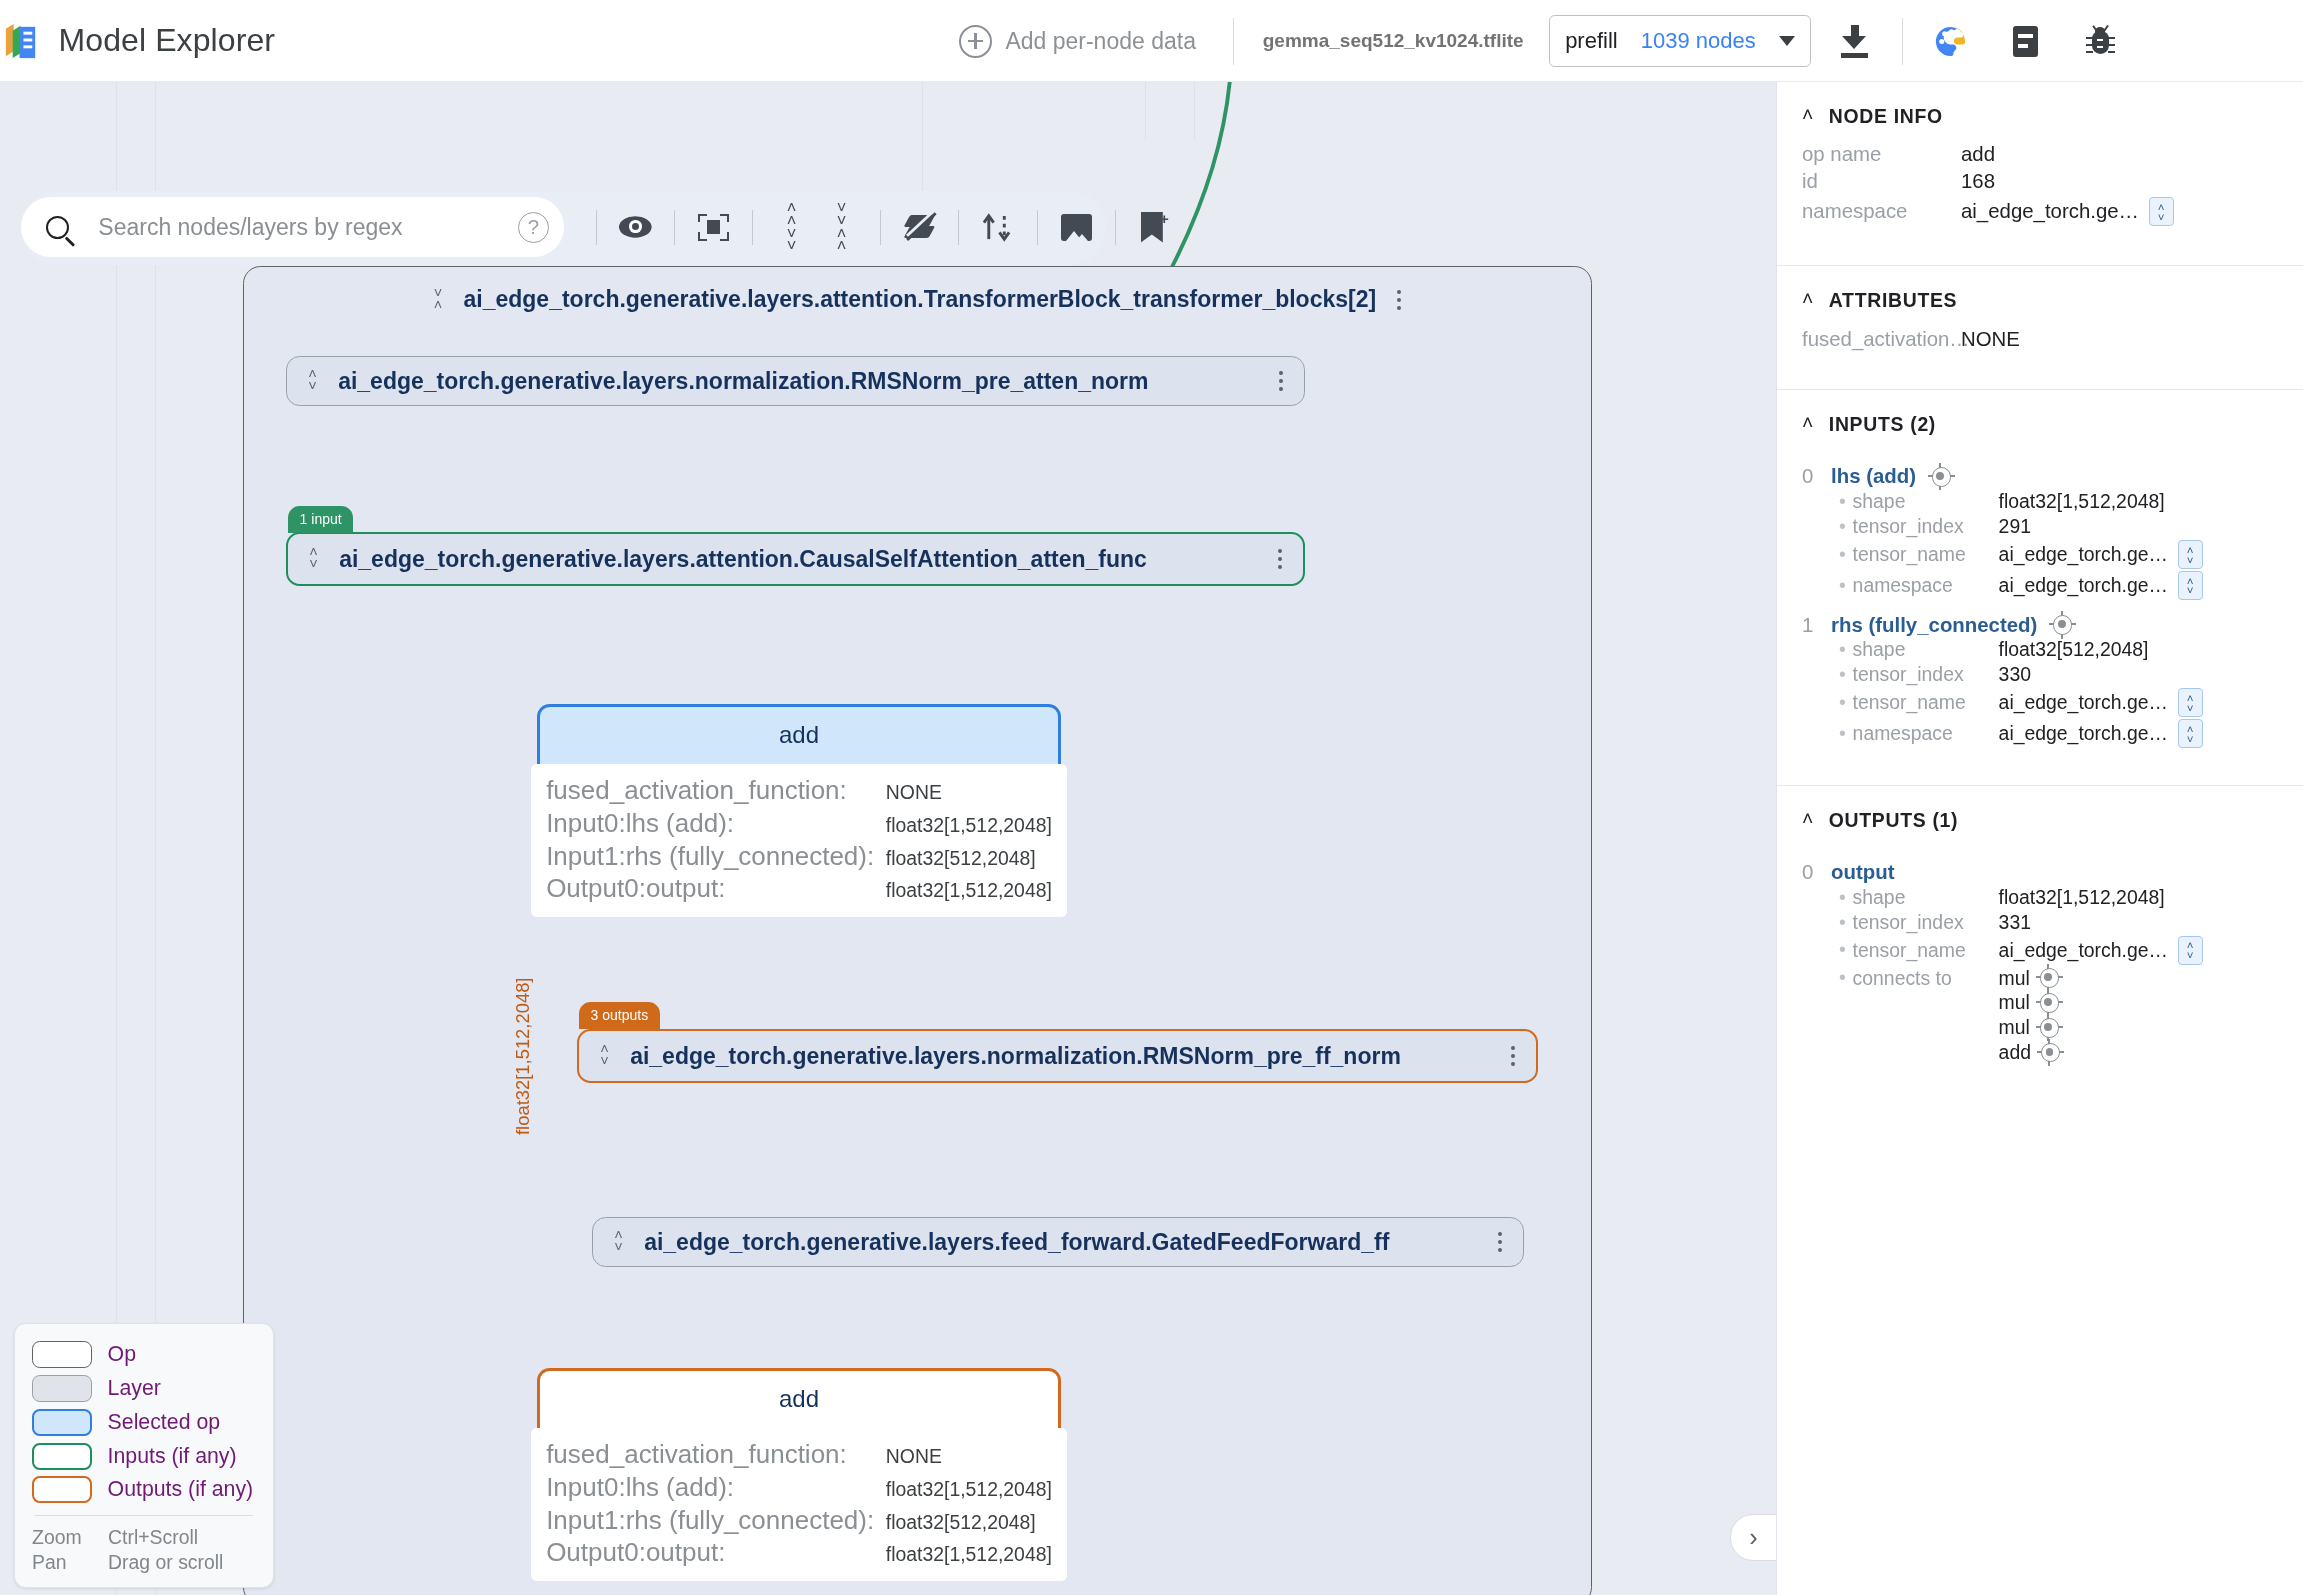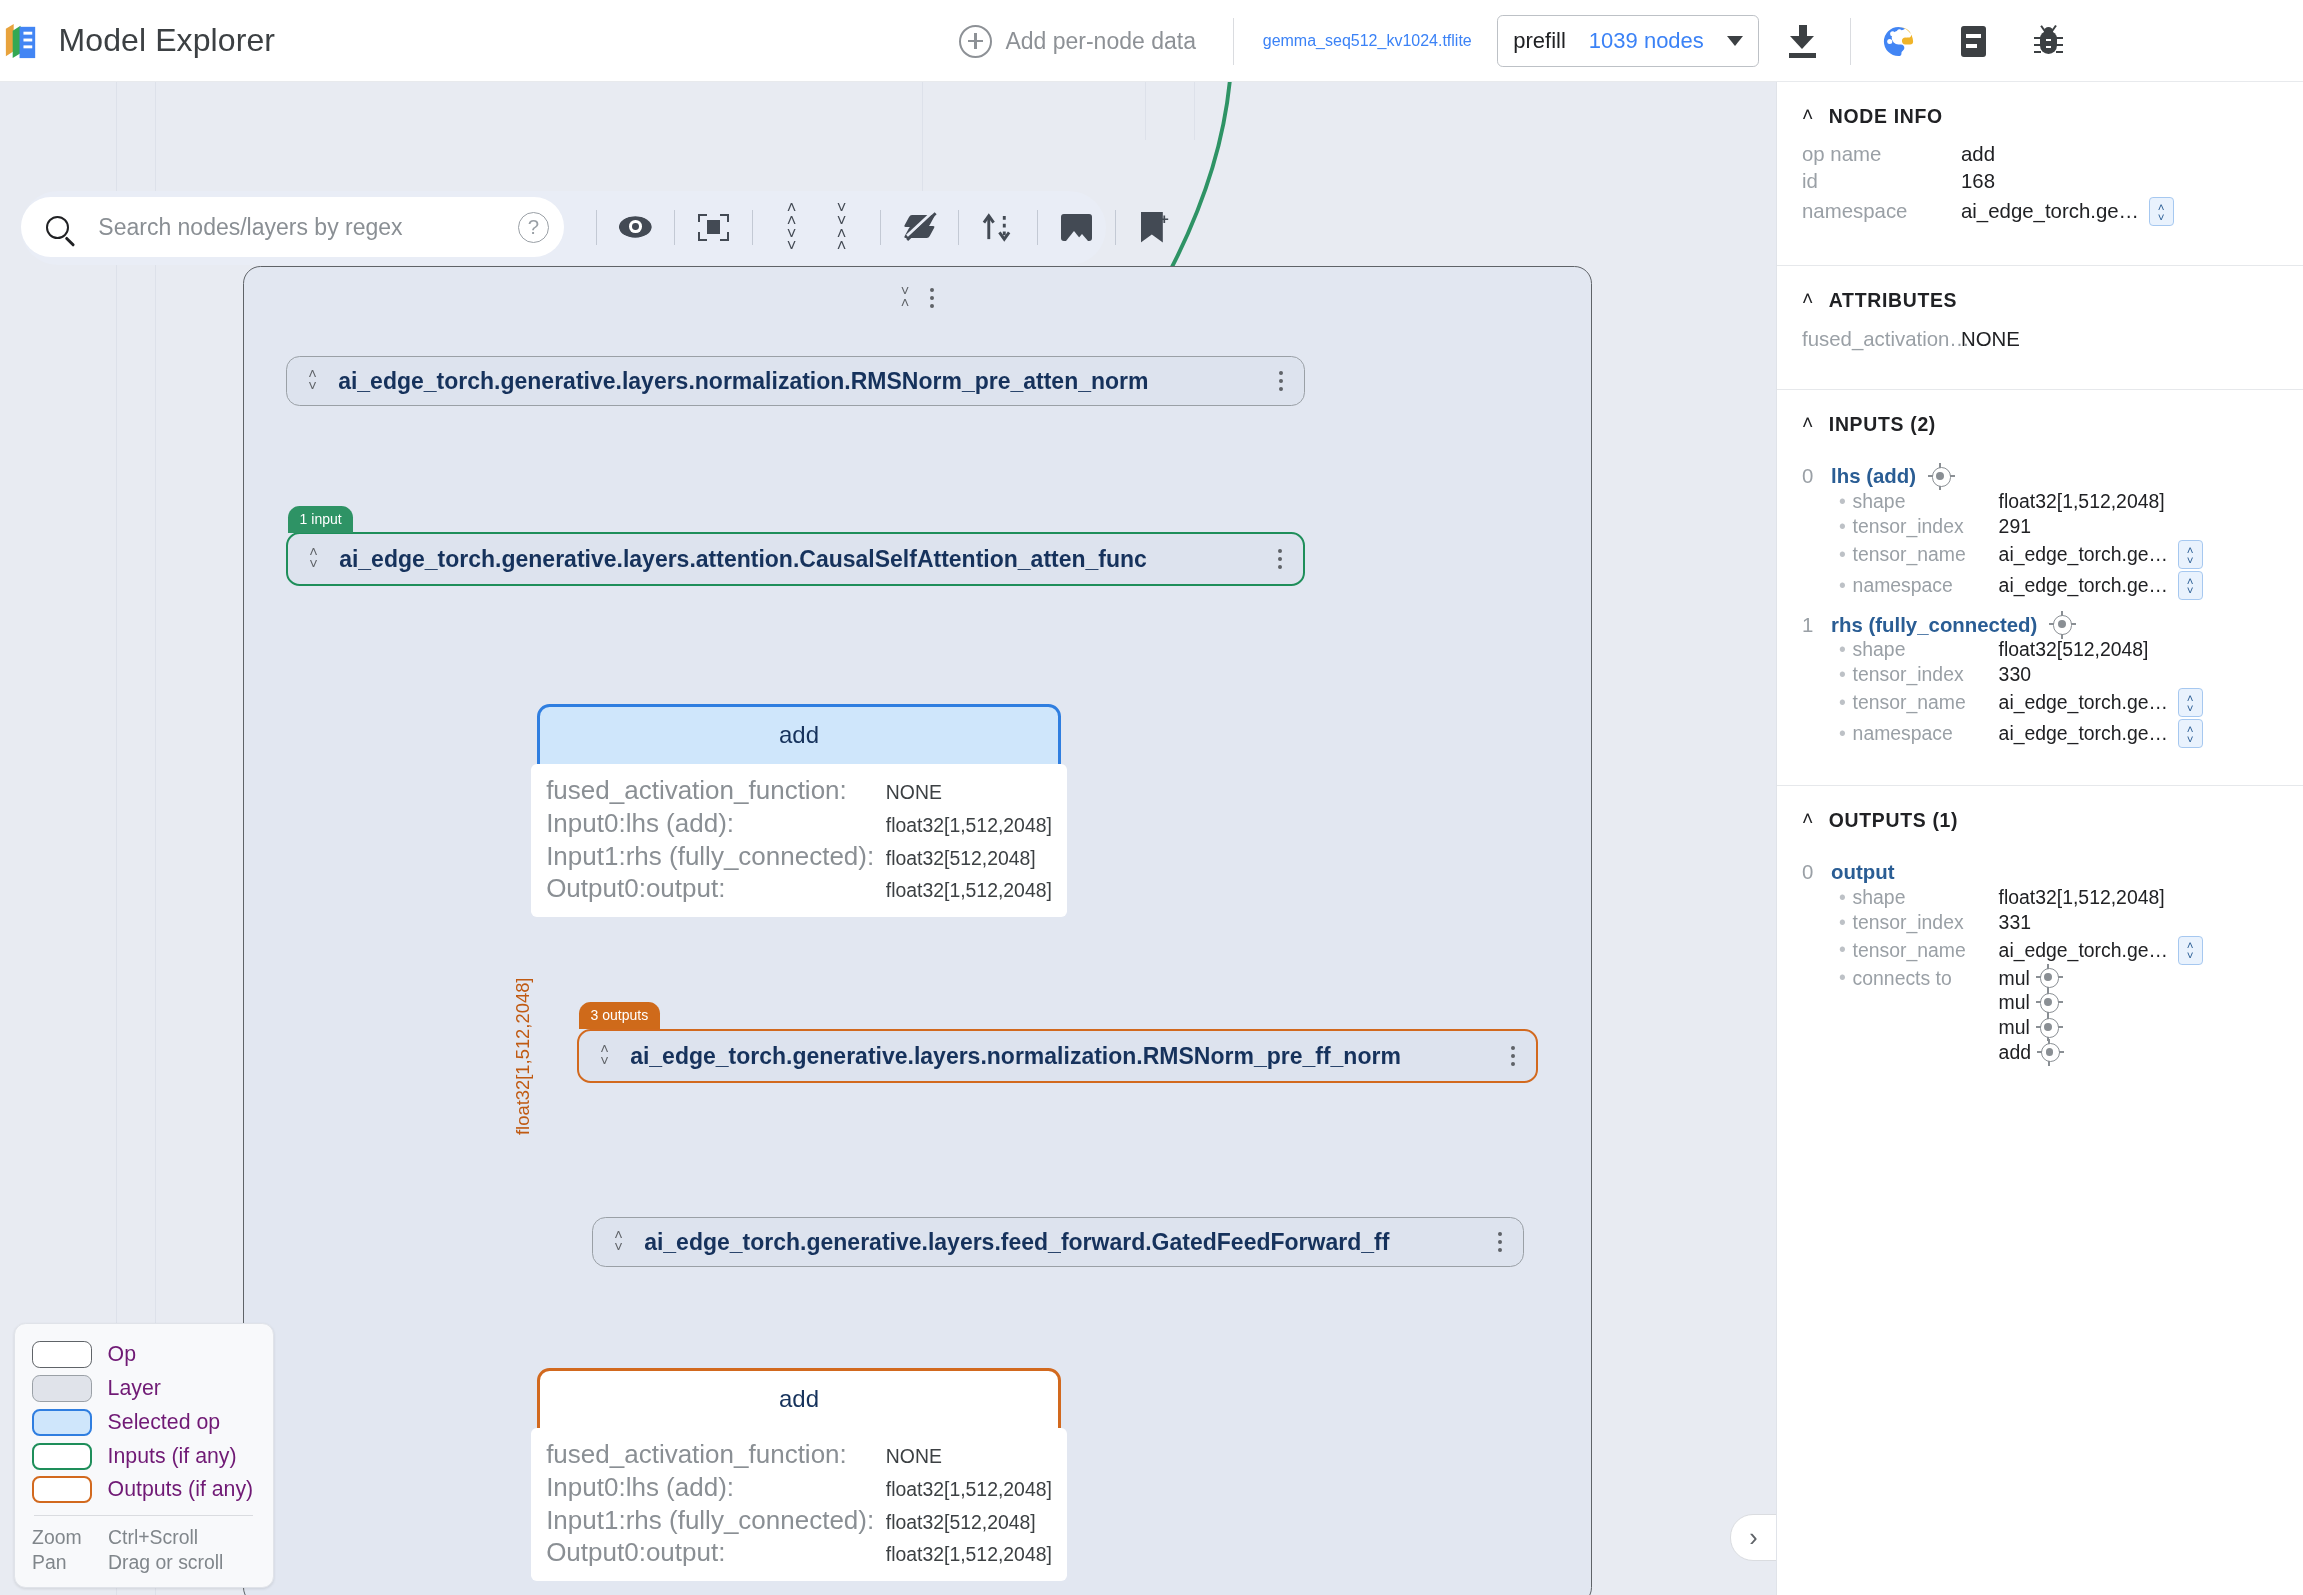--- a/index.html
+++ b/index.html
@@ -37,21 +37,21 @@
     border: 2.3px solid #8d9196; position: relative; flex: none;
   }
   .circle-plus::before, .circle-plus::after {
     content: ""; position: absolute; background: #8d9196;
   }
   .circle-plus::before { left: 6.8px; right: 6.8px; top: 13.6px; height: 2.3px; }
   .circle-plus::after { top: 6.8px; bottom: 6.8px; left: 13.6px; width: 2.3px; }
 
   .vdiv { width: 1px; height: 47px; background: #dadce0; margin: 0 29px; }
 
-  .model-name { font-size: 16px; font-weight: normal; color: #3b82f6; white-space: nowrap; }
+  .model-name { font-size: 19px; font-weight: bold; color: #737373; white-space: nowrap; }
 
   .graph-select {
     margin-left: 25px; height: 52px; border: 1px solid #bdc1c6; border-radius: 5.8px;
     display: flex; align-items: center; gap: 23px; padding: 0 15.5px; cursor: pointer;
     background: #fff;
   }
   .graph-select .gs-name { font-size: 22px; color: #202124; }
   .graph-select .gs-count { font-size: 22px; color: #3b82f6; }
   .caret-down {
     width: 0; height: 0; border-left: 8.7px solid transparent; border-right: 8.7px solid transparent;
@@ -381,20 +381,21 @@
 
       <path d="M1090,1225 C1090,1280 1060,1310 1010,1335" stroke="#9aa0a6" stroke-width="3" fill="none" marker-end="url(#agr)"></path>
     </svg>
 
     <div class="glayer outer" style="left:243px; top:184px; width:1349px; height:1339px; border-radius:17.5px; display:block;">
       <div style="display:flex;align-items:center;gap:21.3px;justify-content:center;padding-top:19.4px;">
         <span class="expand-arrows">
           <span>˅</span>
             <span>˄</span>
         </span>
+        <span class="glayer-label">ai_edge_torch.generative.layers.attention.TransformerBlock_transformer_blocks[2]</span>
         <span class="kebab">
             <i></i>
             <i></i>
             <i></i>
           </span>
       </div>
     </div>
 
     <div class="glayer" style="left:286px; top:274px; width:1019px; height:50px; padding:0 21.3px; justify-content:space-between;">
       <span style="display:flex;align-items:center;gap:21.3px;">

